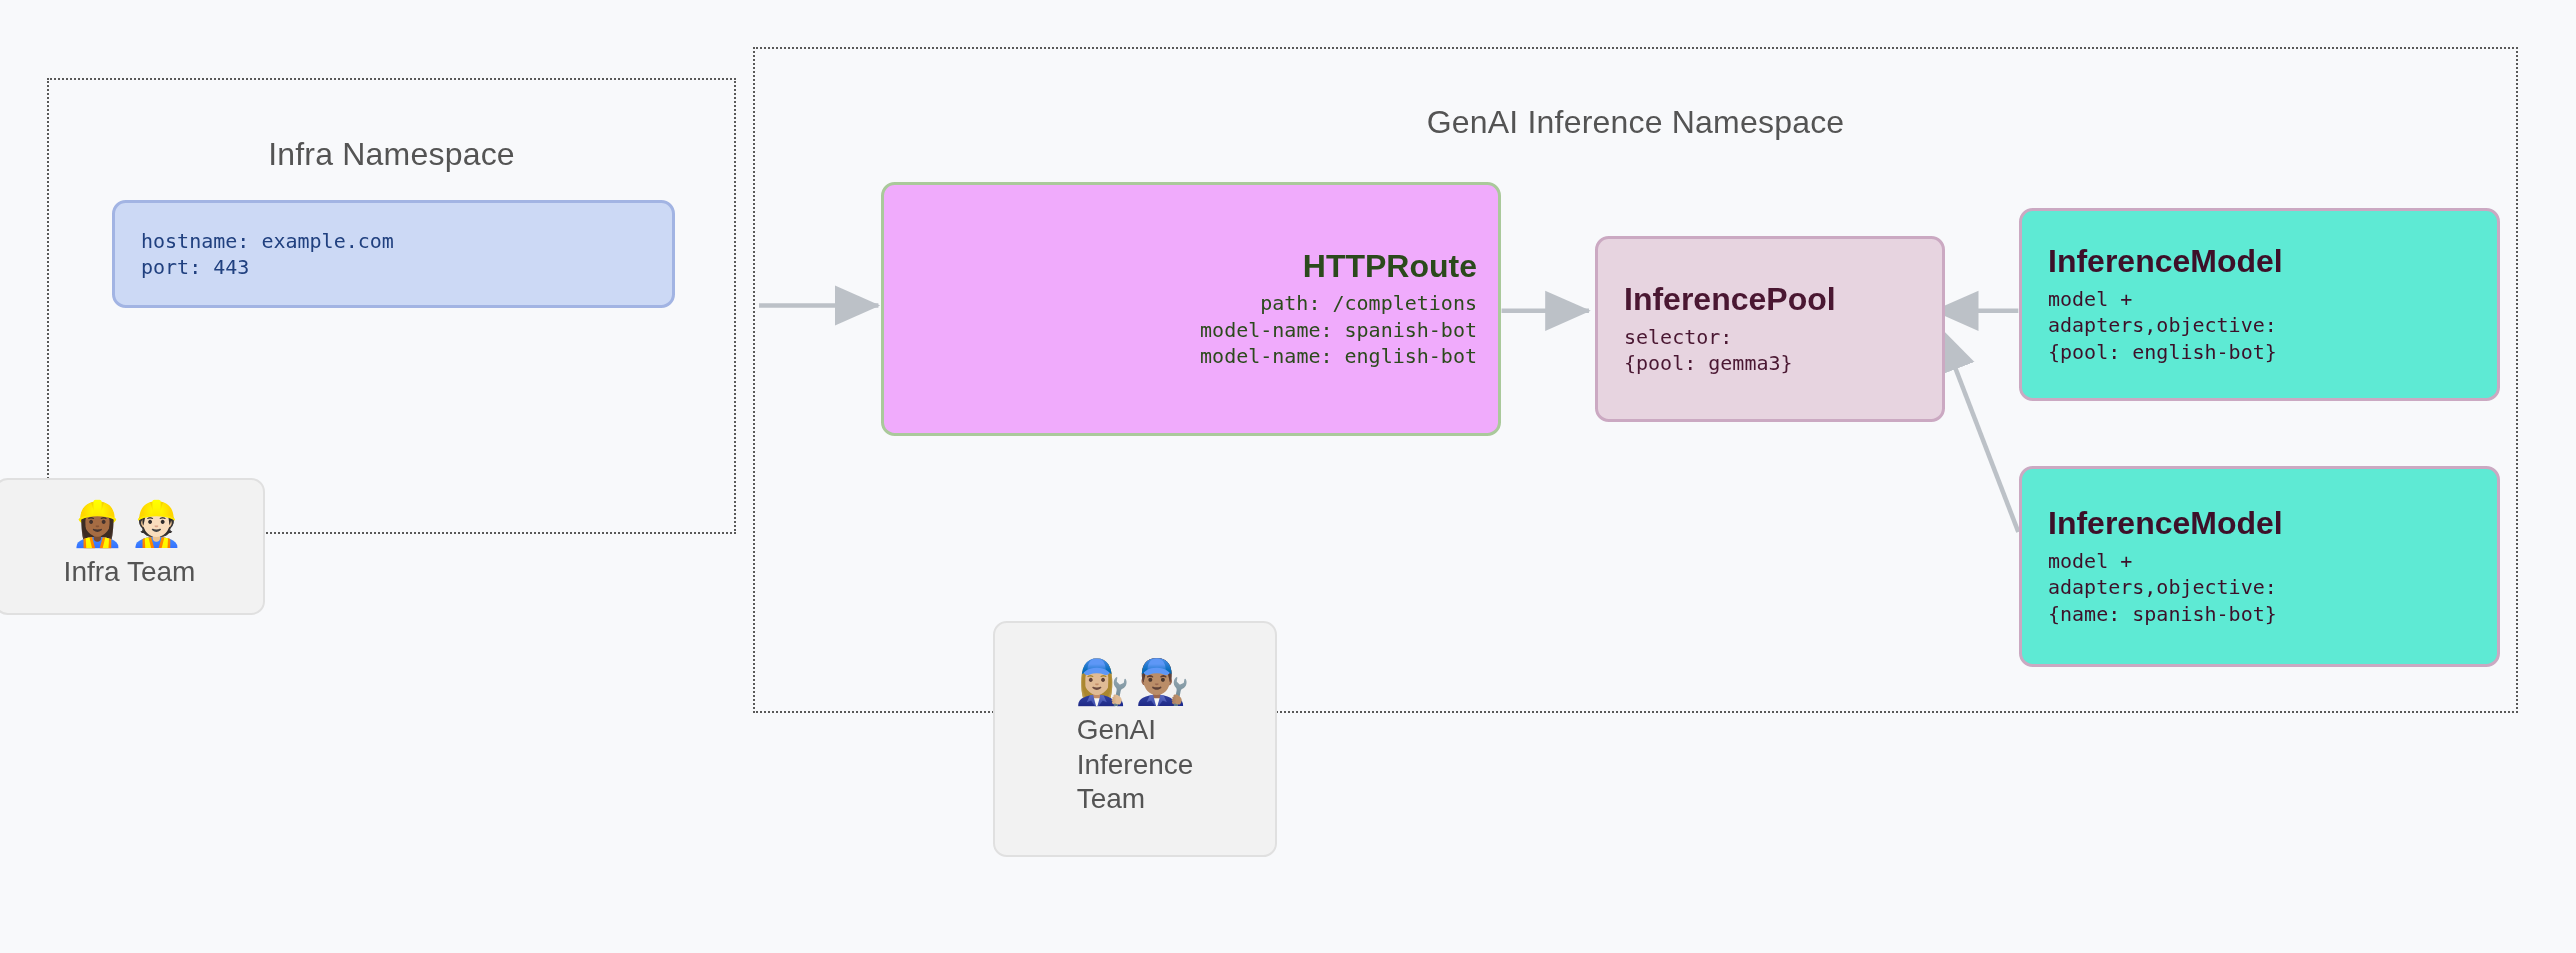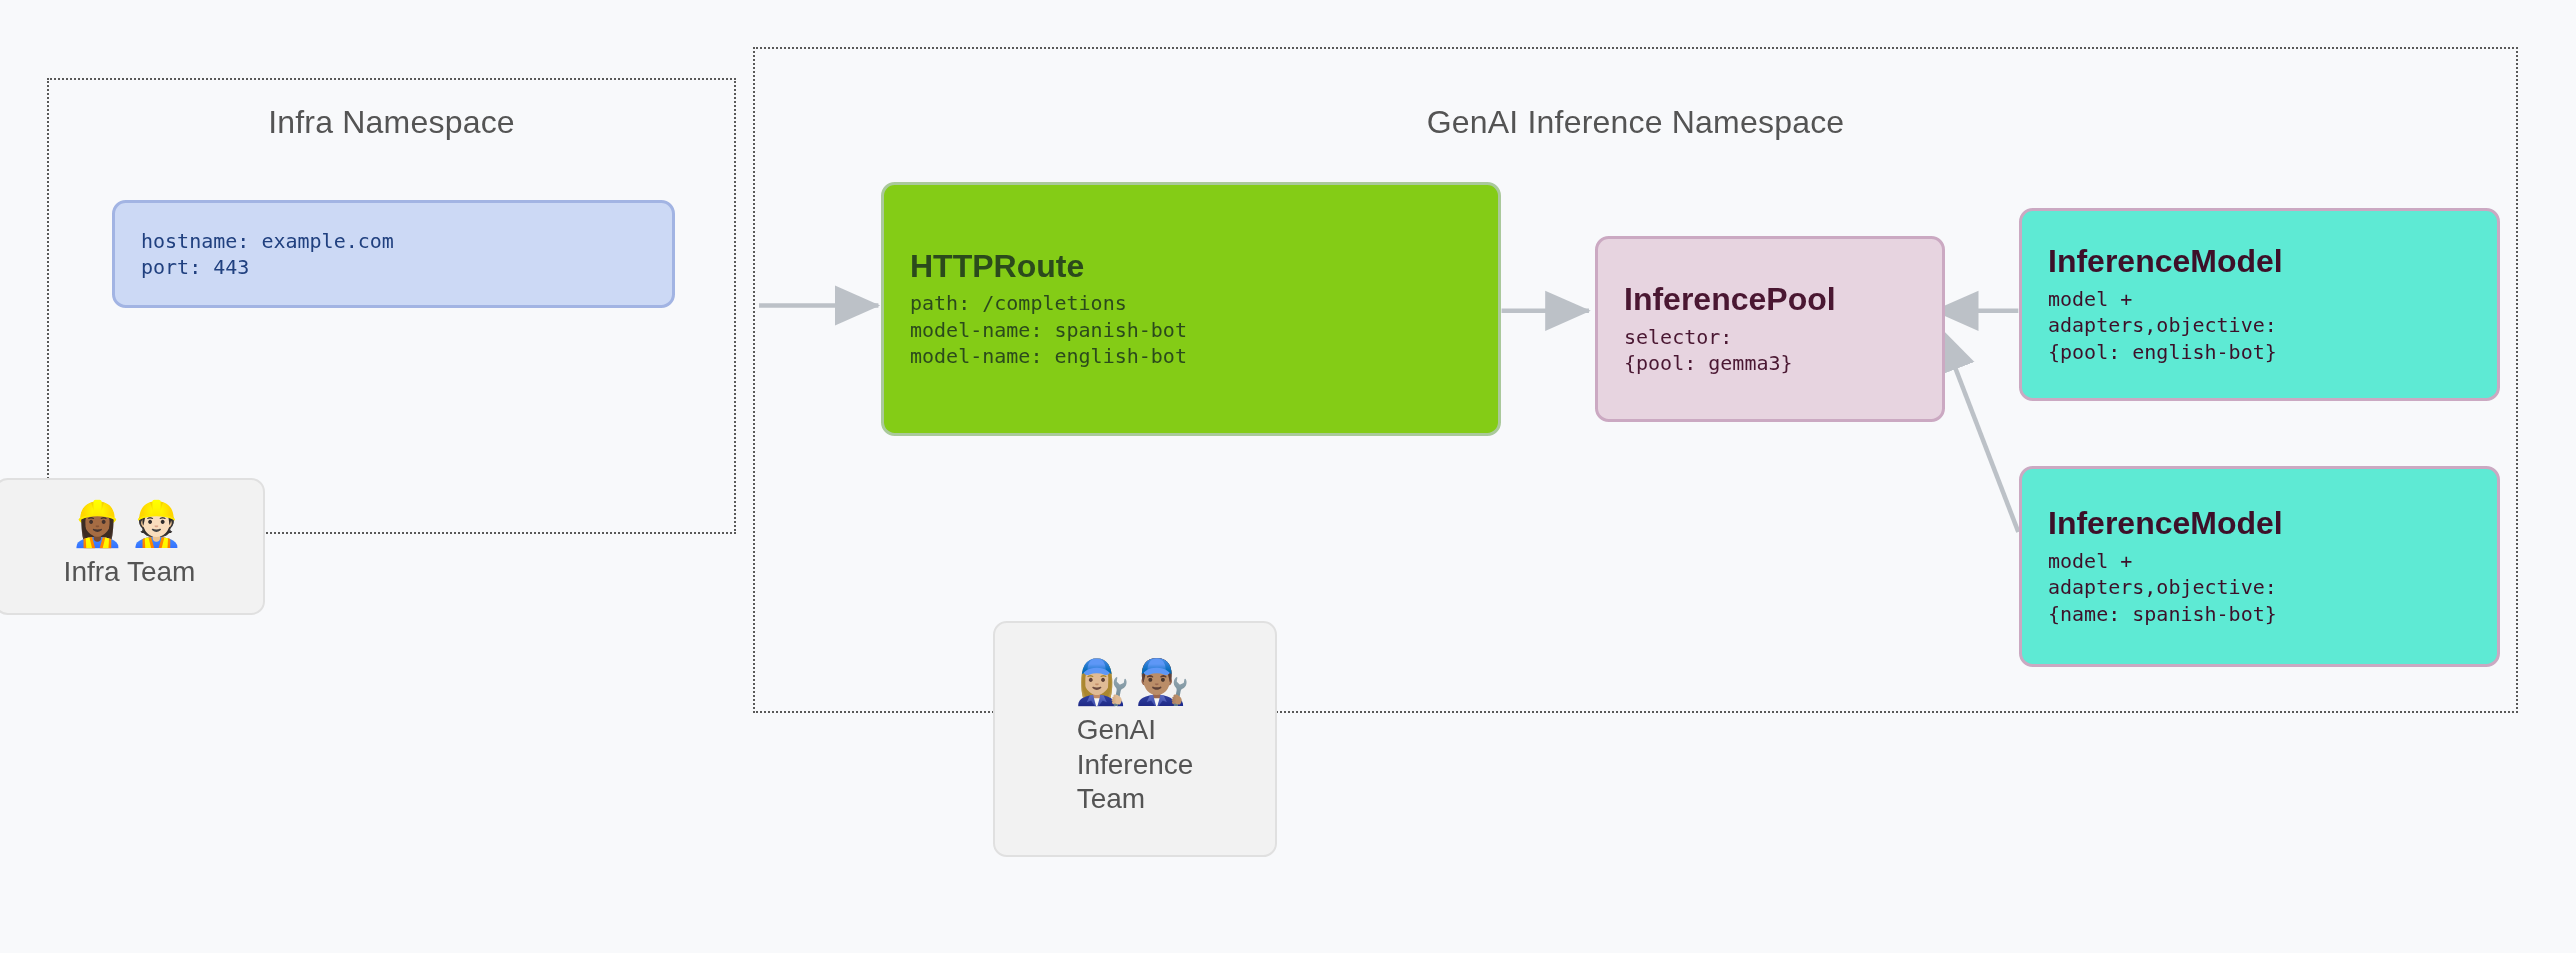--- a/index.html
+++ b/index.html
@@ -63,22 +63,23 @@
   }
 
   .card-gateway {
     background: #ccd9f5;
     border-color: #a2b4e3;
   }
   .card-gateway .card-title,
   .card-gateway .card-line { color: #20407f; }
 
   .card-httproute {
-    background: #84cc16;
+    background: #f0abfc;
     border-color: #aac99b;
+    align-items: flex-end;
   }
   .card-httproute .card-title,
   .card-httproute .card-line { color: #2b4a1c; }
 
   .card-pool {
     background: #e7d4e0;
     border-color: #cba9c2;
   }
   .card-pool .card-title,
   .card-pool .card-line { color: #4a1732; }
@@ -127,21 +128,21 @@
     height: 953px;
     pointer-events: none;
   }
 </style>
 </head>
 <body>
 
 <div id="canvas">
 
   <div class="namespace" style="left:47px; top:78px; width:689px; height:456px;">
-    <div class="ns-title" style="top:24px;">Infra Namespace</div>
+    <div class="ns-title" style="top:56px;">Infra Namespace</div>
   </div>
 
   <div class="namespace" style="left:753px; top:47px; width:1765px; height:666px;">
     <div class="ns-title" style="top:55px;">GenAI Inference Namespace</div>
   </div>
 
   <svg class="conn-svg" viewBox="0 0 3388 1254" xmlns="http://www.w3.org/2000/svg">
     <defs>
       <marker id="arrowR" markerWidth="11" markerHeight="11" refX="9.6" refY="5" orient="auto" markerUnits="strokeWidth">
         <path d="M0,0.6 L10,5 L0,9.4 z" fill="#bcc1c7"></path>

